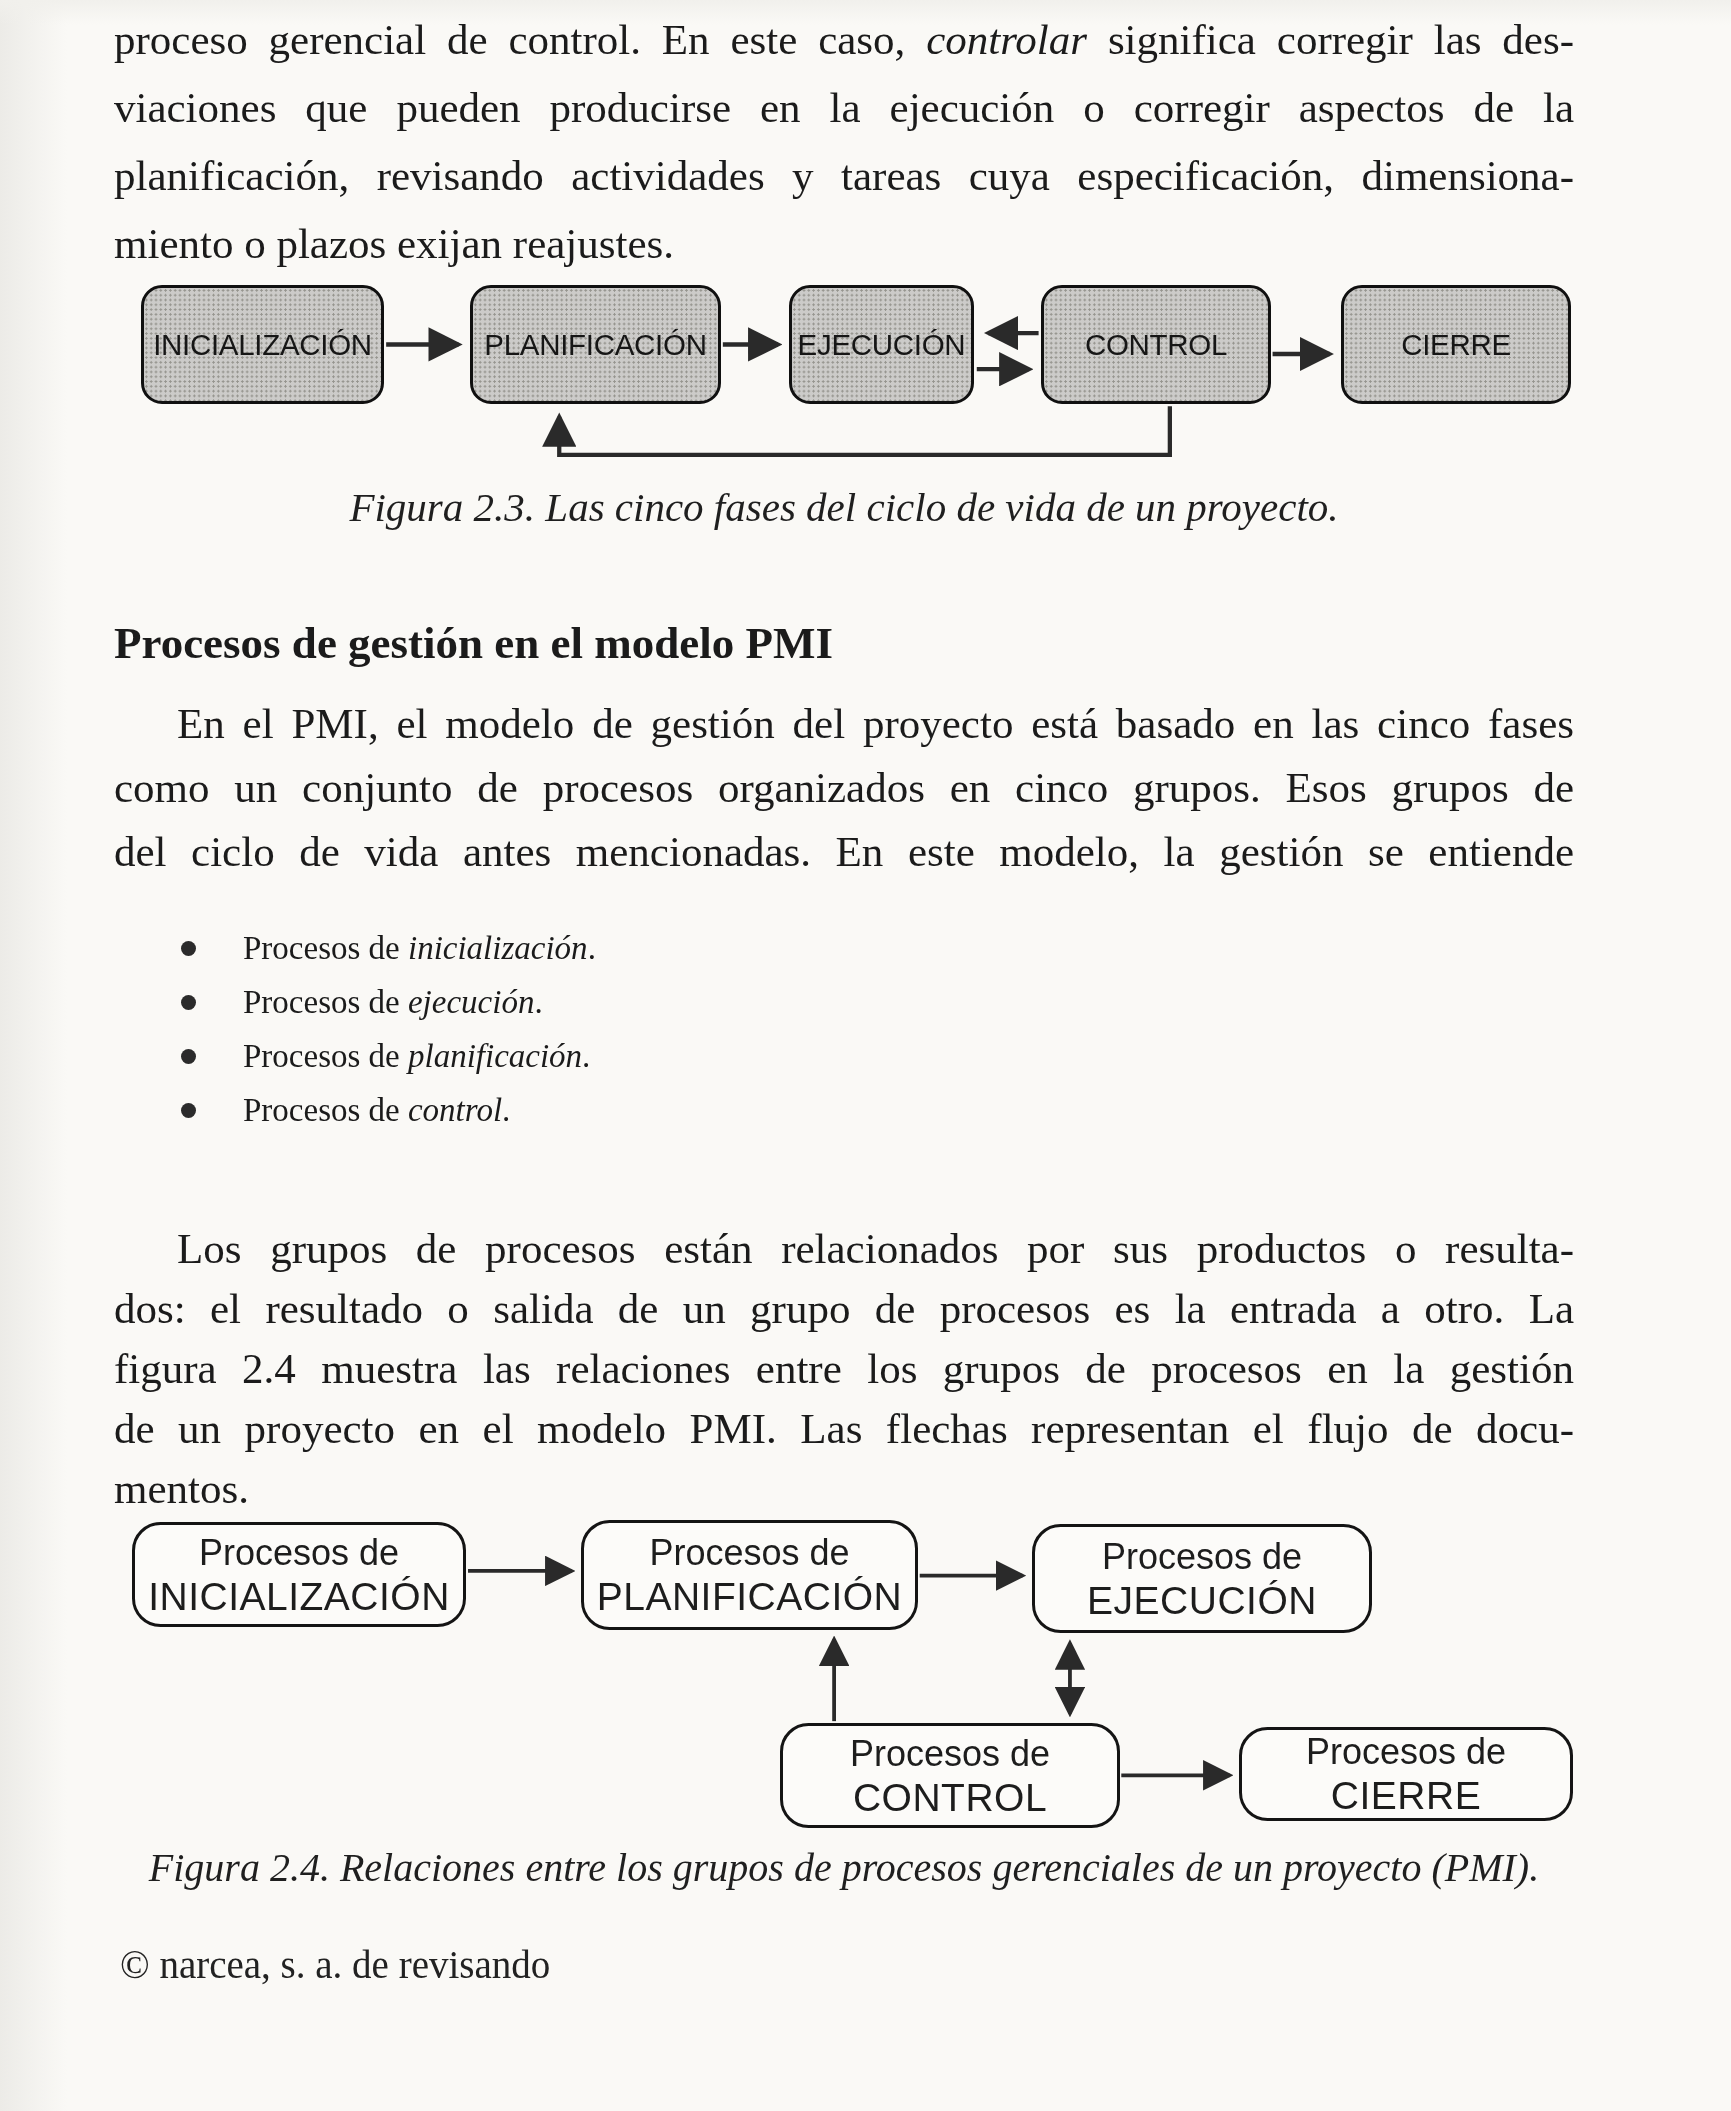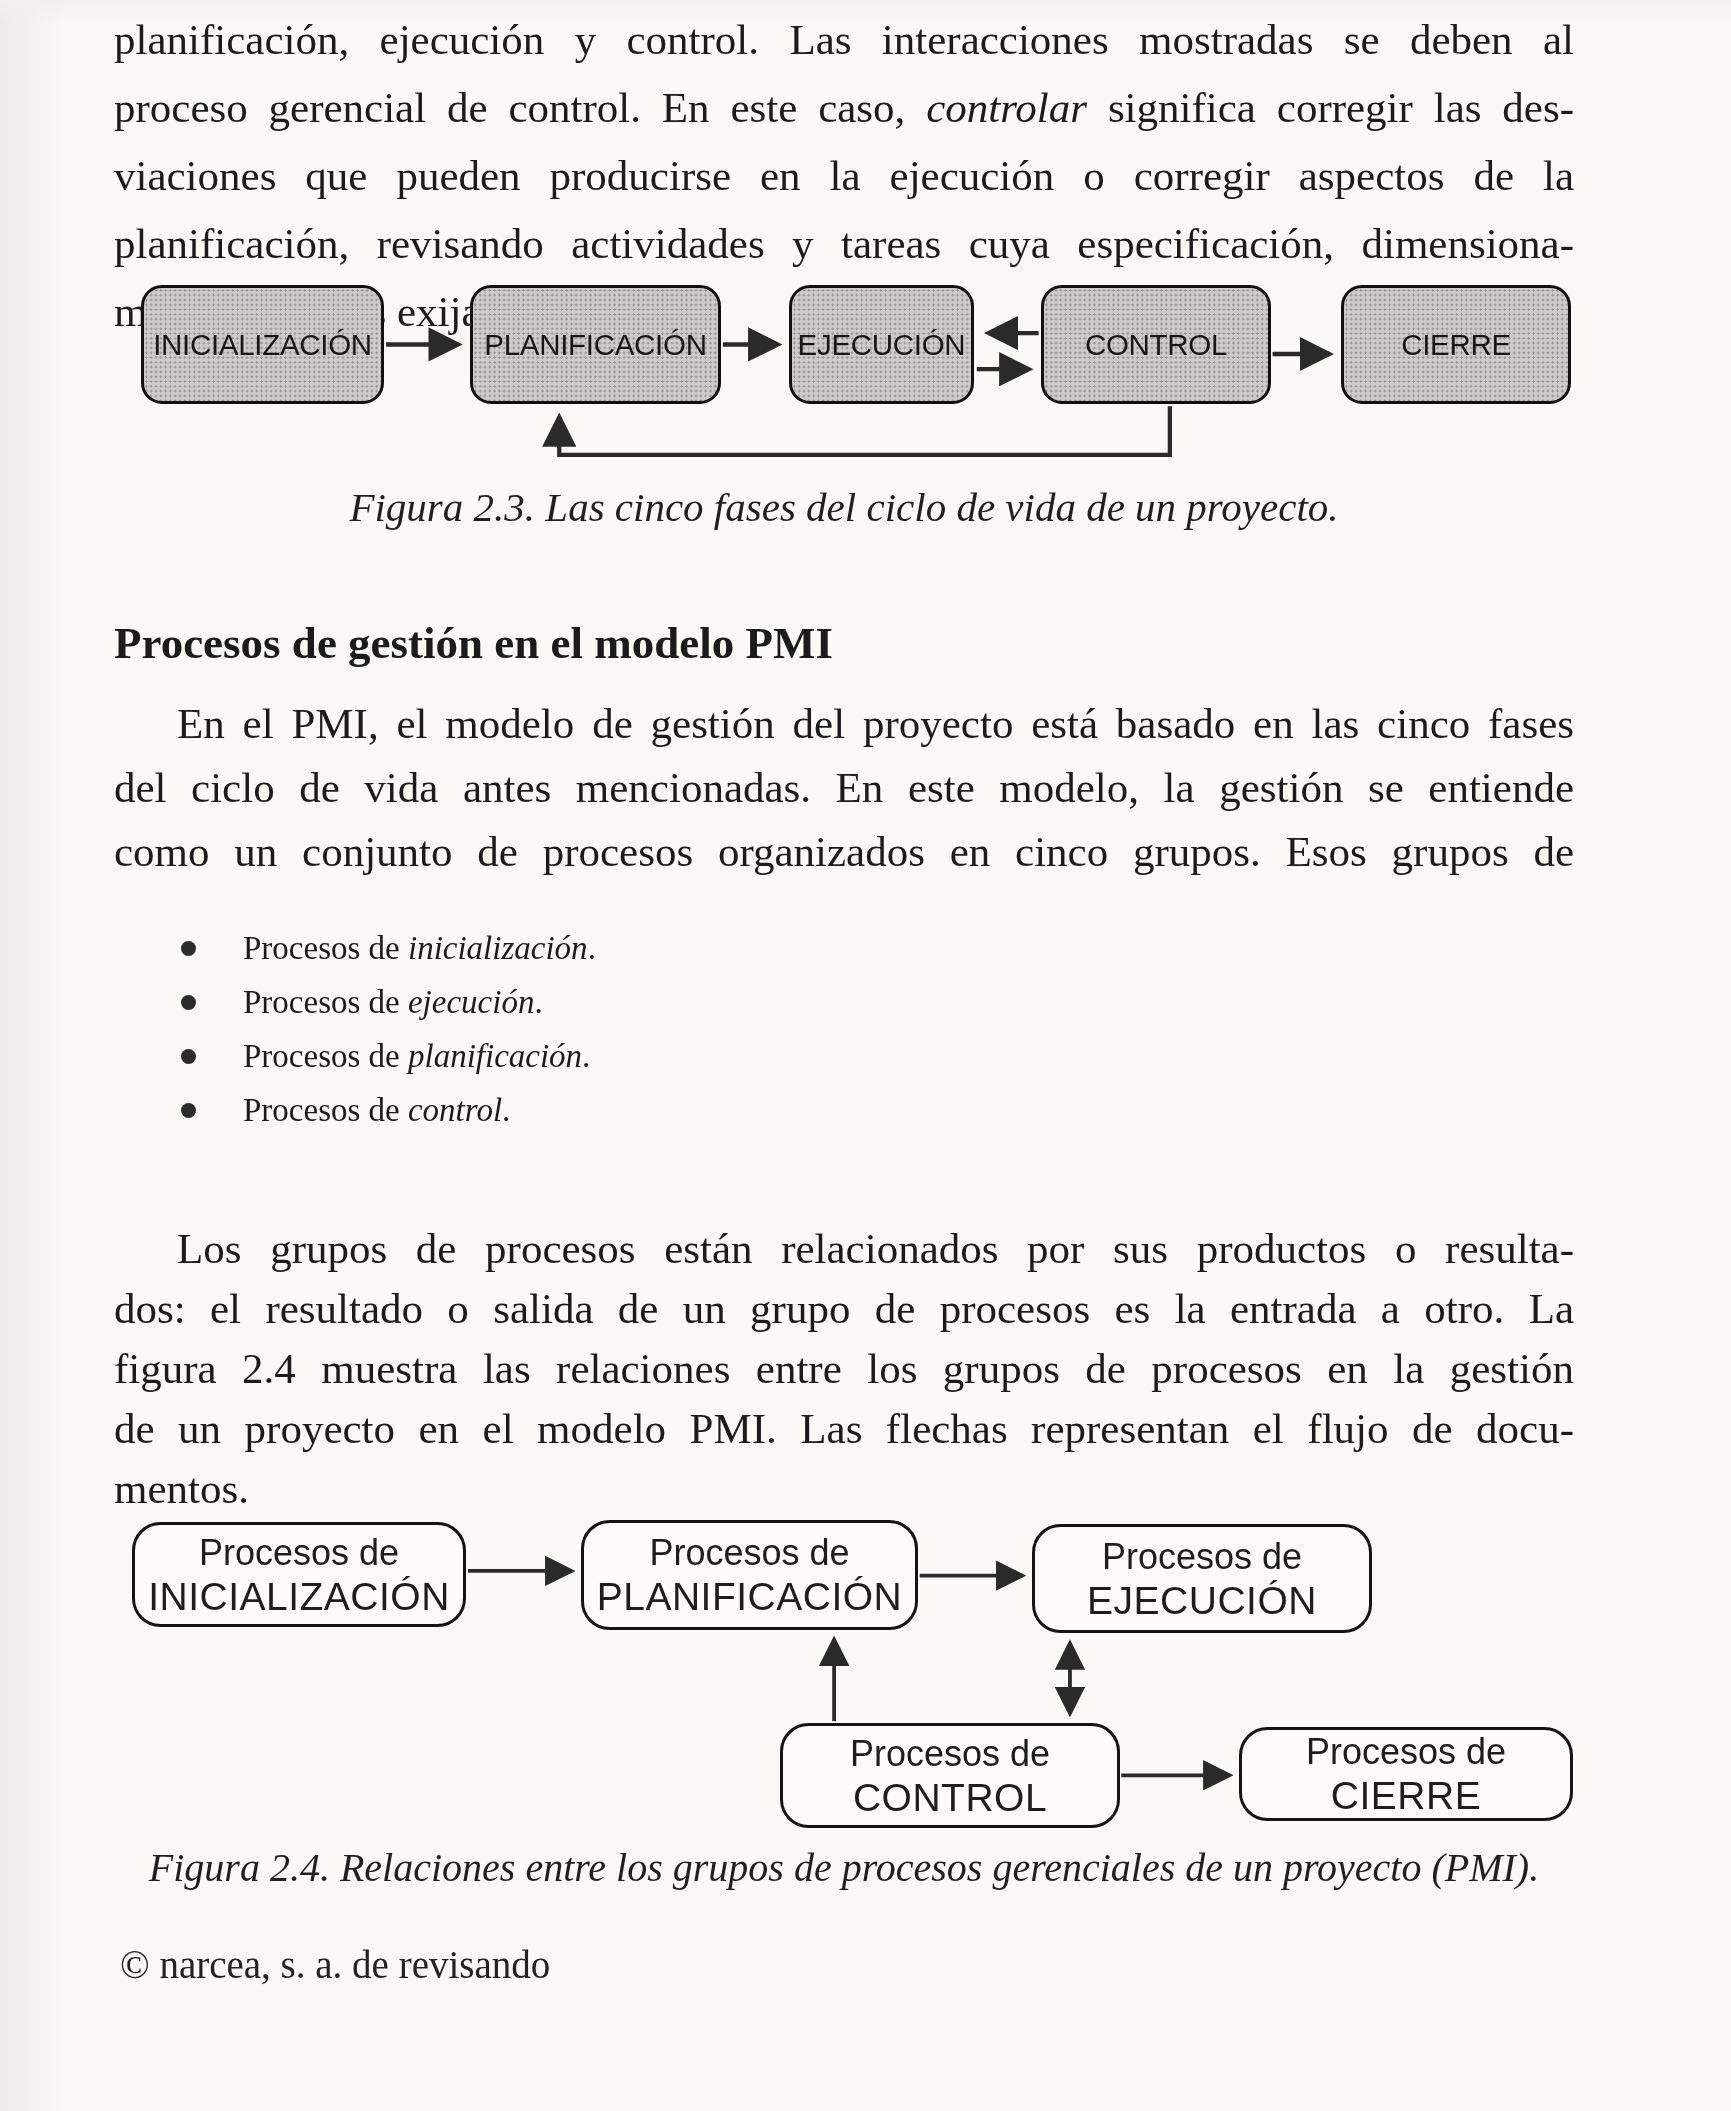--- a/index.html
+++ b/index.html
@@ -78,21 +78,20 @@
   }
   svg.arrows{position:absolute;left:0;top:0;pointer-events:none;}
 </style>
 </head>
 <body>
 
 <div class="scan-edge-left"></div>
 <div class="scan-edge-top"></div>
 
 <div id="para1" class="textblock" style="top:5.7px;">
-  <span class="line">planificación, ejecución y control. Las interacciones mostradas se deben al</span>
   <span class="line"><span>proceso gerencial de control. En este caso, </span><span class="ital">controlar</span><span> significa corregir las des-</span></span>
   <span class="line">viaciones que pueden producirse en la ejecución o corregir aspectos de la</span>
   <span class="line">planificación, revisando actividades y tareas cuya especificación, dimensiona-</span>
   <span class="line last">miento o plazos exijan reajustes.</span>
 </div>
 
 <div>
   <div class="f23box" style="left:141px;width:243px;">
       <span>INICIALIZACIÓN</span>
     </div>
@@ -129,22 +128,22 @@
     <polyline points="1230,427 1230,478 588,478 588,438" fill="none" stroke="#2a2a2a" stroke-width="4.5" marker-end="url(#ah)"></polyline>
   </svg>
 </div>
 
 <div class="caption" style="top:483px;">Figura 2.3. Las cinco fases del ciclo de vida de un proyecto.</div>
 
 <div id="heading">Procesos de gestión en el modelo PMI</div>
 
 <div id="para2" class="textblock" style="top:692px;">
   <span class="line indent">En el PMI, el modelo de gestión del proyecto está basado en las cinco fases</span>
+  <span class="line">como un conjunto de procesos organizados en cinco grupos. Esos grupos de</span>
   <span class="line">del ciclo de vida antes mencionadas. En este modelo, la gestión se entiende</span>
-  <span class="line">como un conjunto de procesos organizados en cinco grupos. Esos grupos de</span>
 </div>
 
 <div id="bullets">
   <div class="bullet-item">
     <span class="bullet-dot"></span><span><span>Procesos de </span><span class="ital">inicialización</span><span>.</span></span>
   </div>
   <div class="bullet-item">
     <span class="bullet-dot"></span><span><span>Procesos de </span><span class="ital">ejecución</span><span>.</span></span>
   </div>
   <div class="bullet-item">

